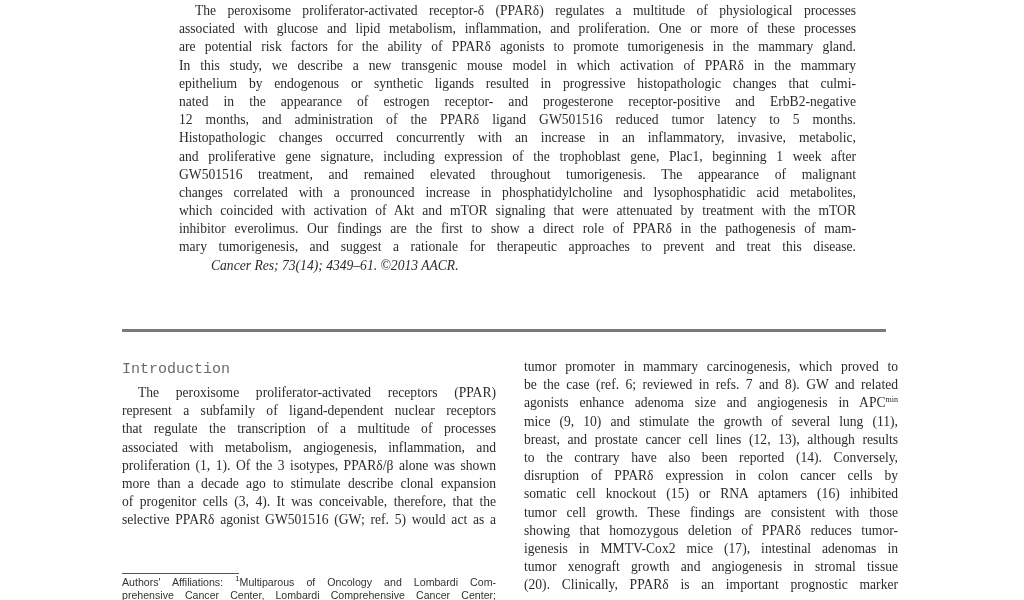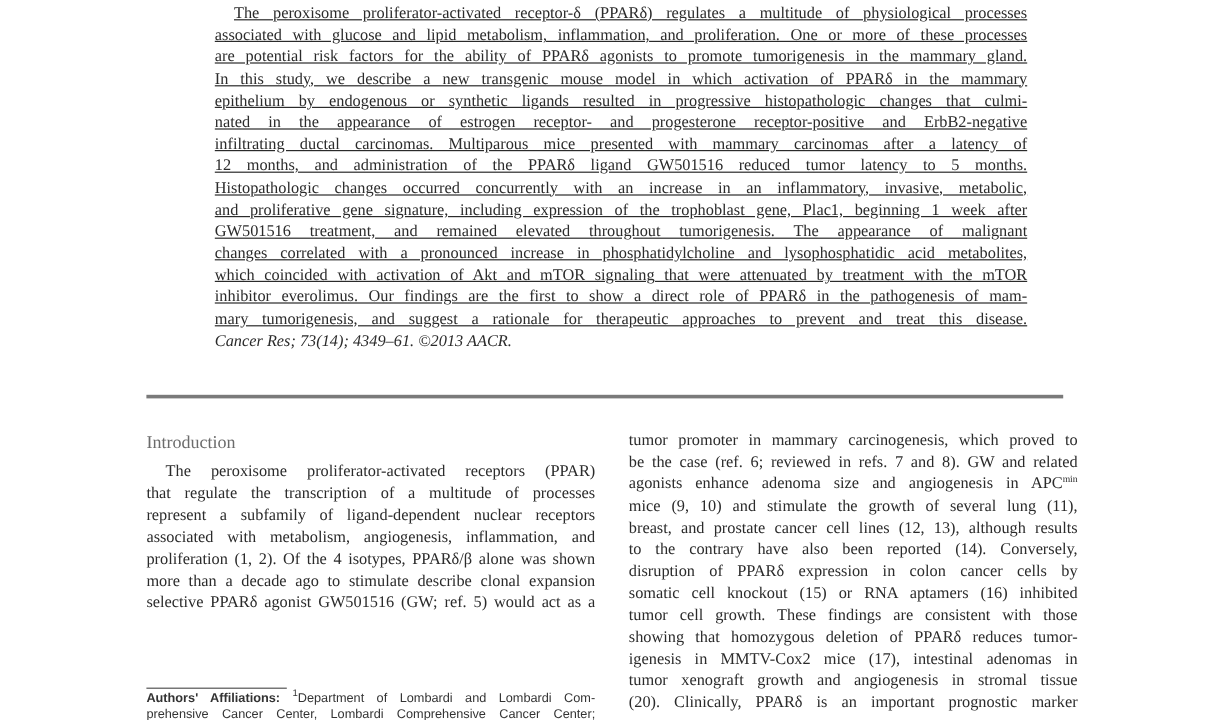--- a/index.html
+++ b/index.html
@@ -5,81 +5,81 @@
   html, body { margin: 0; padding: 0; }
   body {
     width: 1024px; height: 600px; overflow: hidden; background: #ffffff;
     position: relative; color: #2b2b2b;
     font-family: "Liberation Serif", "DejaVu Serif", serif;
   }
   .abstract {
     position: absolute; left: 179px; top: 2px; width: 677px;
     font-size: 13.6px; line-height: 18.2px; text-align: justify;
   }
-  .abstract .line { display: block; white-space: nowrap; text-align-last: justify; text-align: justify; height: 18.2px; text-decoration: underline; }
+  .abstract .line { display: block; white-space: nowrap; text-align-last: justify; text-align: justify; height: 18.2px; }
   .abstract .line.first { text-indent: 16px; }
-  .citation { font-style: italic; display: block; height: 18.2px; }
+  .citation { font-style: italic; display: block; height: 18.2px; margin-left: 32px; }
   .divider {
     position: absolute; left: 122px; top: 329px; width: 764px; height: 3px; background: #7a7a7a;
   }
   .section-title {
     position: absolute; left: 122px; top: 361px;
-    font-family: Liberation Serif, serif; font-size: 15px; color: #6b6b6b;
+    font-family: Liberation Mono, monospace; font-size: 15px; color: #6b6b6b;
   }
   .col {
     position: absolute; width: 374px; font-size: 13.6px; line-height: 18.2px;
   }
   .col.left { left: 122px; top: 384px; }
   .col.right { left: 524px; top: 358px; }
   .col .line { display: block; white-space: nowrap; text-align: justify; text-align-last: justify; height: 18.2px; }
   .col .line.first { text-indent: 16px; }
   sup { font-size: 8px; line-height: 0; vertical-align: 5px; }
   .footnote-rule {
     position: absolute; left: 122px; top: 573px; width: 117px; height: 1px; background: #555;
   }
   .footnote {
     position: absolute; left: 122px; top: 576px; width: 374px;
     font-family: "Liberation Sans", "DejaVu Sans", sans-serif; font-size: 10.6px; line-height: 13px; color: #333;
   }
   .footnote .line { display: block; white-space: nowrap; text-align: justify; text-align-last: justify; height: 13px; }
-  .footnote b { font-weight: bold; }
+  .footnote b { font-weight: normal; }
 </style>
 </head>
 <body>
 
 <div class="abstract">
   <span class="line first">The peroxisome proliferator-activated receptor-δ (PPARδ) regulates a multitude of physiological processes</span>
   <span class="line">associated with glucose and lipid metabolism, inflammation, and proliferation. One or more of these processes</span>
   <span class="line">are potential risk factors for the ability of PPARδ agonists to promote tumorigenesis in the mammary gland.</span>
   <span class="line">In this study, we describe a new transgenic mouse model in which activation of PPARδ in the mammary</span>
   <span class="line">epithelium by endogenous or synthetic ligands resulted in progressive histopathologic changes that culmi-</span>
   <span class="line">nated in the appearance of estrogen receptor- and progesterone receptor-positive and ErbB2-negative</span>
-  <span class="line">infiltrating ductal carcinomas. Multiparous mice presented with mammary carcinomas after a latency of</span>
   <span class="line">12 months, and administration of the PPARδ ligand GW501516 reduced tumor latency to 5 months.</span>
   <span class="line">Histopathologic changes occurred concurrently with an increase in an inflammatory, invasive, metabolic,</span>
   <span class="line">and proliferative gene signature, including expression of the trophoblast gene, Plac1, beginning 1 week after</span>
   <span class="line">GW501516 treatment, and remained elevated throughout tumorigenesis. The appearance of malignant</span>
   <span class="line">changes correlated with a pronounced increase in phosphatidylcholine and lysophosphatidic acid metabolites,</span>
   <span class="line">which coincided with activation of Akt and mTOR signaling that were attenuated by treatment with the mTOR</span>
   <span class="line">inhibitor everolimus. Our findings are the first to show a direct role of PPARδ in the pathogenesis of mam-</span>
   <span class="line">mary tumorigenesis, and suggest a rationale for therapeutic approaches to prevent and treat this disease.</span>
   <span class="citation">Cancer Res; 73(14); 4349–61. ©2013 AACR.</span>
 </div>
 
 <div class="divider"></div>
 
 <div class="section-title">Introduction</div>
 
 <div class="col left">
   <span class="line first">The peroxisome proliferator-activated receptors (PPAR)</span>
+  <span class="line">represent a subfamily of ligand-dependent nuclear receptors</span>
   <span class="line">that regulate the transcription of a multitude of processes</span>
-  <span class="line">represent a subfamily of ligand-dependent nuclear receptors</span>
   <span class="line">associated with metabolism, angiogenesis, inflammation, and</span>
-  <span class="line">proliferation (1, 2). Of the 4 isotypes, PPARδ/β alone was shown</span>
+  <span class="line">proliferation (1, 1). Of the 3 isotypes, PPARδ/β alone was shown</span>
   <span class="line">more than a decade ago to stimulate describe clonal expansion</span>
+  <span class="line">of progenitor cells (3, 4). It was conceivable, therefore, that the</span>
   <span class="line">selective PPARδ agonist GW501516 (GW; ref. 5) would act as a</span>
 </div>
 
 <div class="col right">
   <span class="line">tumor promoter in mammary carcinogenesis, which proved to</span>
   <span class="line">be the case (ref. 6; reviewed in refs. 7 and 8). GW and related</span>
   <span class="line"><span>agonists enhance adenoma size and angiogenesis in APC</span><sup>min</sup></span>
   <span class="line">mice (9, 10) and stimulate the growth of several lung (11),</span>
   <span class="line">breast, and prostate cancer cell lines (12, 13), although results</span>
   <span class="line">to the contrary have also been reported (14). Conversely,</span>
@@ -87,15 +87,15 @@
   <span class="line">somatic cell knockout (15) or RNA aptamers (16) inhibited</span>
   <span class="line">tumor cell growth. These findings are consistent with those</span>
   <span class="line">showing that homozygous deletion of PPARδ reduces tumor-</span>
   <span class="line">igenesis in MMTV-Cox2 mice (17), intestinal adenomas in</span>
   <span class="line">tumor xenograft growth and angiogenesis in stromal tissue</span>
   <span class="line">(20). Clinically, PPARδ is an important prognostic marker</span>
 </div>
 
 <div class="footnote-rule"></div>
 <div class="footnote">
-  <span class="line"><b>Authors' Affiliations:</b> <sup>1</sup><span>Department of Lombardi and Lombardi Com-</span></span>
+  <span class="line"><b>Authors' Affiliations:</b> <sup>1</sup><span>Multiparous of Oncology and Lombardi Com-</span></span>
   <span class="line">prehensive Cancer Center, Lombardi Comprehensive Cancer Center;</span>
 </div>
 
 </body></html>

